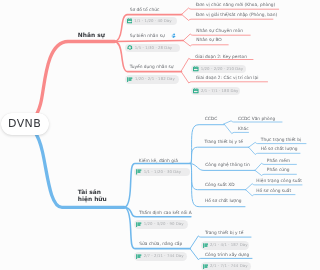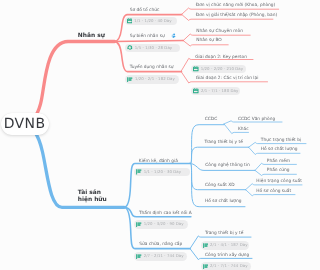--- a/index.html
+++ b/index.html
@@ -4,21 +4,21 @@
 <style>
   html,body{margin:0;padding:0;}
   body{width:310px;height:270px;background:#fcfcfc;overflow:hidden;
        font-family:"DejaVu Sans",sans-serif;position:relative;
        -webkit-font-smoothing:antialiased;text-rendering:geometricPrecision;}
   #canvas{position:absolute;left:0;top:0;width:310px;height:270px;}
   .lbl{position:absolute;white-space:nowrap;color:#65686d;font-size:4.35px;line-height:5px;transform:translateZ(0);}
   .root{position:absolute;background:#fff;border-radius:11px;
         box-shadow:0 1px 3px rgba(0,0,0,.14),0 0 1px rgba(0,0,0,.1);
         display:flex;align-items:center;justify-content:center;
-        font-size:14px;color:#36383d;letter-spacing:.4px;transform:translateZ(0);}
+        font-size:11px;color:#36383d;letter-spacing:.4px;transform:translateZ(0);}
   .bt{position:absolute;white-space:nowrap;font-weight:bold;color:#35373c;font-size:5.9px;line-height:7.1px;transform:translateZ(0);}
   .badge{position:absolute;background:#ececed;border-radius:6px;display:flex;
          align-items:center;box-sizing:border-box;padding:0 2.2px;line-height:0;overflow:hidden;}
   .badge .ic{flex:0 0 auto;width:5.6px;height:5.6px;margin-right:1.8px;display:block;line-height:0;}
   .badge .ic svg{display:block;}
   .badge .tx{font-size:3.9px;line-height:4.5px;color:#adafb2;white-space:nowrap;letter-spacing:.05px;transform:translateZ(0);}
 </style>
 </head>
 <body>
 

